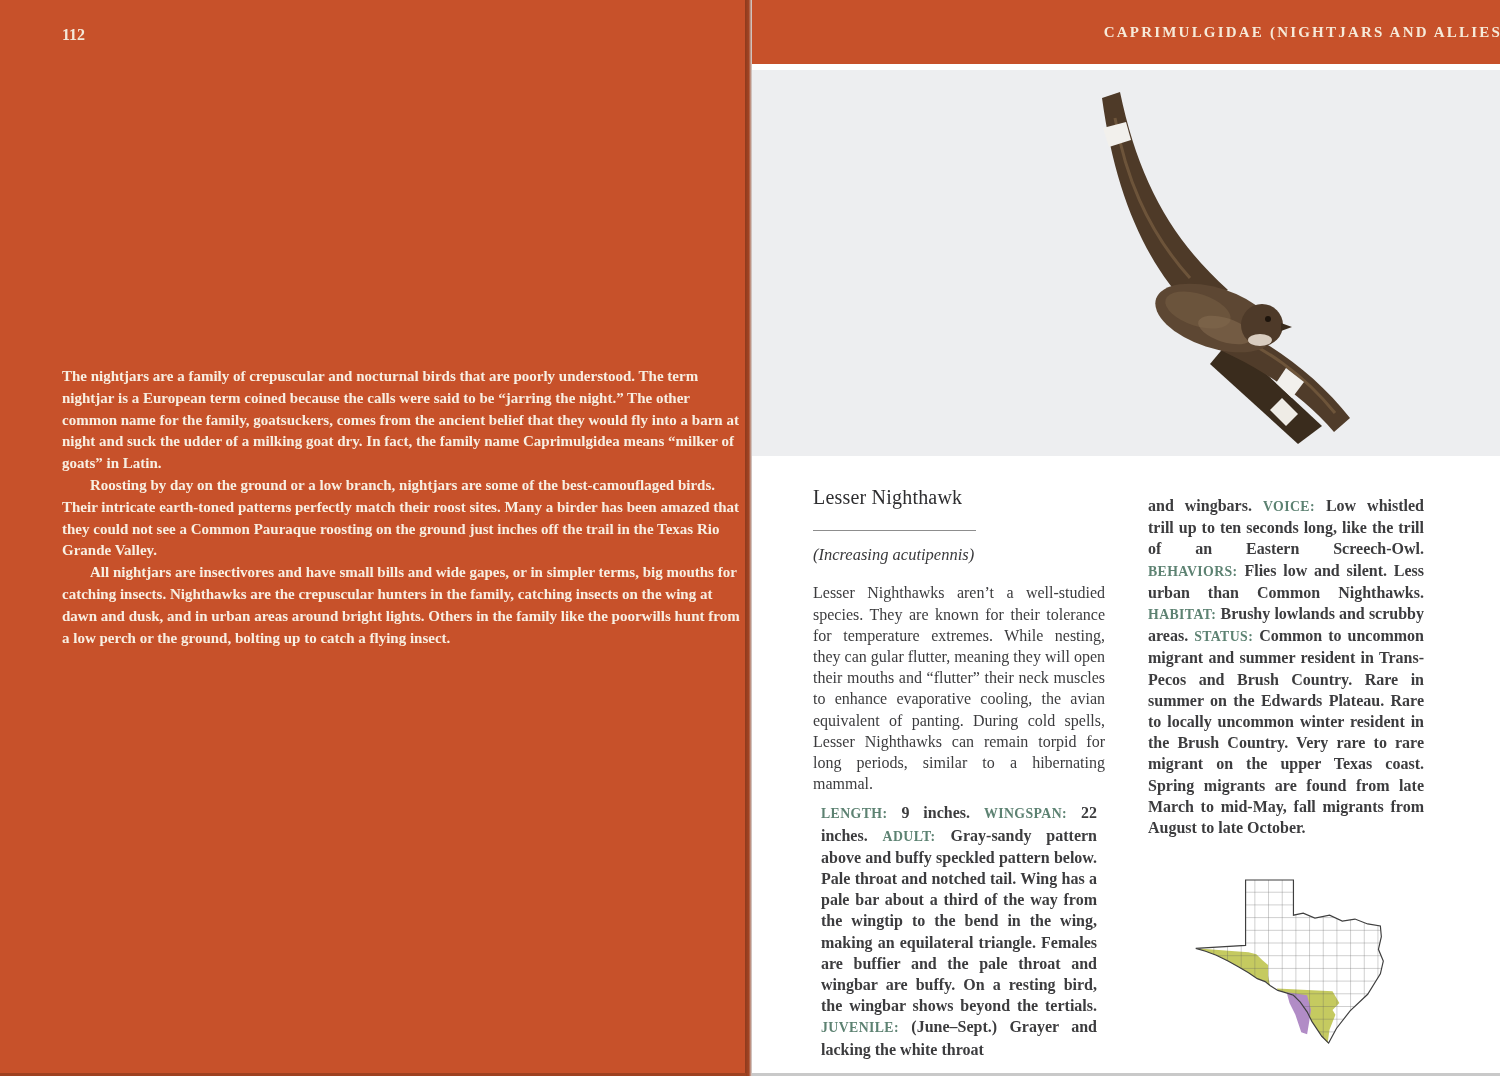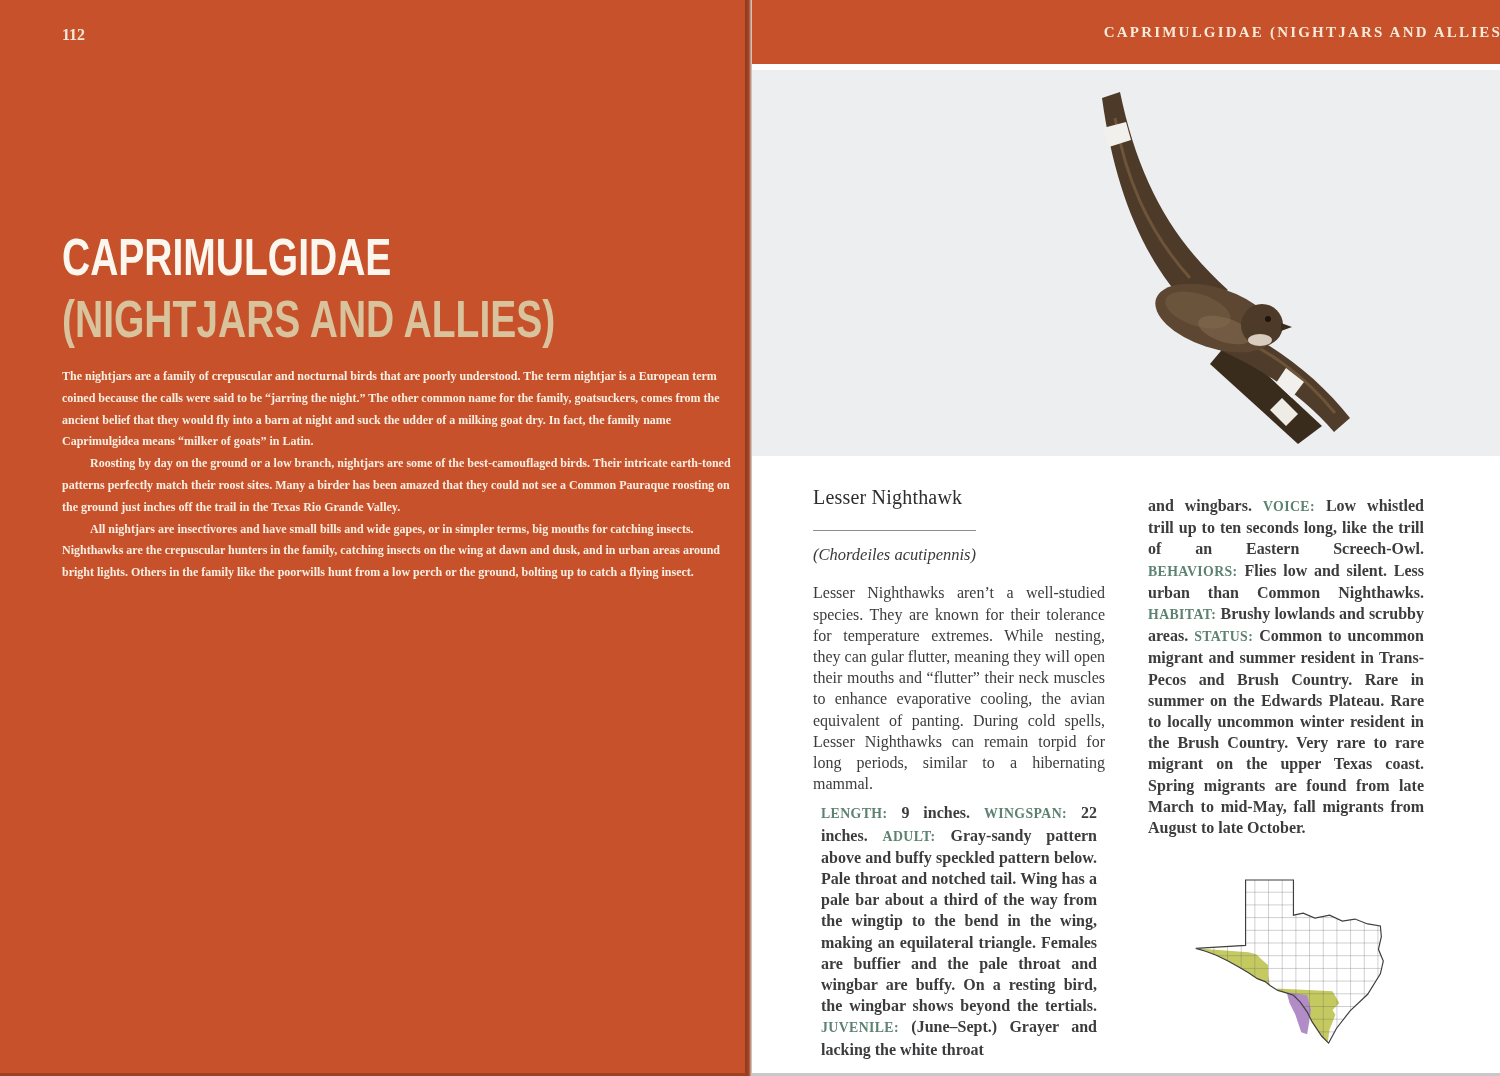--- a/index.html
+++ b/index.html
@@ -18,21 +18,21 @@
 
   
   .left-page{position:absolute;left:0;top:0;width:746px;height:1076px;background:var(--orange);}
   .left-pagenum{position:absolute;left:62px;top:26px;font-size:16px;font-weight:bold;color:#f3e8d9;}
   .title-block{position:absolute;left:62px;top:226px;width:700px;}
   .title-line{font-family:"Liberation Sans",sans-serif;font-weight:bold;font-size:52px;
               line-height:62px;letter-spacing:0;transform:scaleX(.75);transform-origin:0 50%;
               white-space:nowrap;}
   .title-1{color:var(--title-cream);}
   .title-2{color:var(--title-tan);}
-  .left-body{position:absolute;left:62px;top:366px;width:678px;font-size:12px;line-height:21.8px;
+  .left-body{position:absolute;left:62px;top:366px;width:678px;font-size:15px;line-height:21.8px;
              color:var(--body-on-orange);font-weight:bold;}
   .left-body p{margin:0;}
   .left-body p + p{text-indent:28px;}
 
   
   .spine{position:absolute;left:745px;top:0;width:7px;height:1076px;
          background:linear-gradient(90deg,#8c3a1d 0%,#a34423 55%,#d9d9d9 100%);}
   .bottom-edge-left{position:absolute;left:0;bottom:0;width:746px;height:3px;background:#9e4120;}
   .bottom-edge-right{position:absolute;left:752px;bottom:0;width:748px;height:3px;background:#c9c9c9;}
 
@@ -65,24 +65,20 @@
   .col p .lbl{color:var(--label-green);font-size:13.8px;letter-spacing:.4px;}
   .range-map{margin:20px 0 0 46px;}
 </style>
 </head>
 <body>
 
 <div class="spread">
 
   <div class="left-page">
     <div class="left-pagenum">112</div>
-    <div class="title-block">
-      <div class="title-line title-1">CAPRIMULGIDAE</div>
-      <div class="title-line title-2">(NIGHTJARS AND ALLIES)</div>
-    </div>
     <div class="left-body">
       <p>The nightjars are a family of crepuscular and nocturnal birds that are poorly understood. The term nightjar is a European term coined because the calls were said to be “jarring the night.” The other common name for the family, goatsuckers, comes from the ancient belief that they would fly into a barn at night and suck the udder of a milking goat dry. In fact, the family name Caprimulgidea means “milker of goats” in Latin.</p>
       <p>Roosting by day on the ground or a low branch, nightjars are some of the best-camouflaged birds. Their intricate earth-toned patterns perfectly match their roost sites. Many a birder has been amazed that they could not see a Common Pauraque roosting on the ground just inches off the trail in the Texas Rio Grande Valley.</p>
       <p>All nightjars are insectivores and have small bills and wide gapes, or in simpler terms, big mouths for catching insects. Nighthawks are the crepuscular hunters in the family, catching insects on the wing at dawn and dusk, and in urban areas around bright lights. Others in the family like the poorwills hunt from a low perch or the ground, bolting up to catch a flying insect.</p>
     </div>
   </div>
 
   <div class="spine"></div>
 
   <div class="right-page">
@@ -115,21 +111,21 @@
         <polygon points="351,245 362,249 351,253" fill="#3a2c1d"></polygon>
         <ellipse cx="330" cy="262" rx="12" ry="6" fill="#d9cdc0"></ellipse>
         <circle cx="338" cy="241" r="3" fill="#1d140c"></circle>
       </svg>
     </div>
 
     <div class="rp-content">
 
       <div class="col col-1">
         <h2 class="species-name">Lesser Nighthawk</h2>
-        <p class="sci-name">(Chordeiles acutipennis)</p>
+        <p class="sci-name">(Increasing acutipennis)</p>
         <p class="intro">Lesser Nighthawks aren’t a well-studied species. They are known for their tolerance for temperature extremes. While nesting, they can gular flutter, meaning they will open their mouths and “flutter” their neck muscles to enhance evaporative cooling, the avian equivalent of panting. During cold spells, Lesser Nighthawks can remain torpid for long periods, similar to a hibernating mammal.</p>
         <p class="descr"><span class="lbl">LENGTH:</span><span> 9 inches. </span><span class="lbl">WINGSPAN:</span><span> 22 inches. </span><span class="lbl">ADULT:</span><span> Gray-sandy pattern above and buffy speckled pattern below. Pale throat and notched tail. Wing has a pale bar about a third of the way from the wingtip to the bend in the wing, making an equilateral triangle. Females are buffier and the pale throat and wingbar are buffy. On a resting bird, the wingbar shows beyond the tertials. </span><span class="lbl">JUVENILE:</span><span> (June–Sept.) Grayer and lacking the white throat</span></p>
       </div>
 
       <div class="col col-2">
         <p class="descr"><span>and wingbars. </span><span class="lbl">VOICE:</span><span> Low whistled trill up to ten seconds long, like the trill of an Eastern Screech-Owl. </span><span class="lbl">BEHAVIORS:</span><span> Flies low and silent. Less urban than Common Nighthawks. </span><span class="lbl">HABITAT:</span><span> Brushy lowlands and scrubby areas. </span><span class="lbl">STATUS:</span><span> Common to uncommon migrant and summer resident in Trans-Pecos and Brush Country. Rare in summer on the Edwards Plateau. Rare to locally uncommon winter resident in the Brush Country. Very rare to rare migrant on the upper Texas coast. Spring migrants are found from late March to mid-May, fall migrants from August to late October.</span></p>
 
         <svg class="range-map" width="210" height="196" viewBox="0 0 215 200">
           <defs>
             <clipPath id="txClip">

